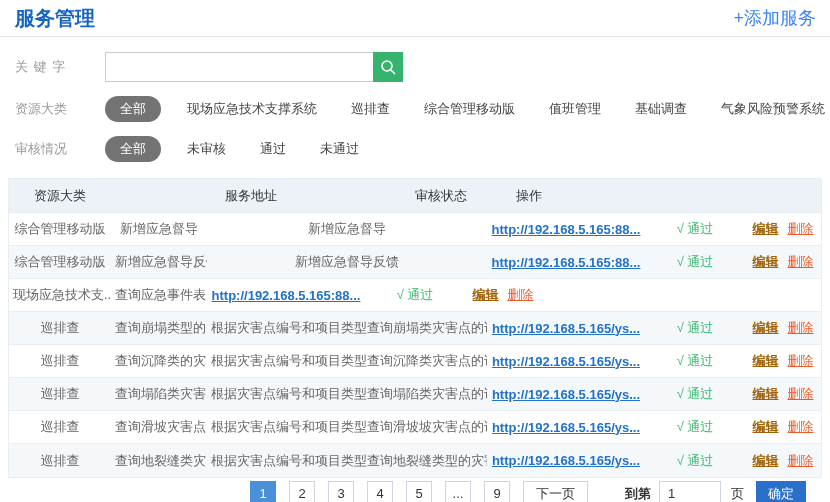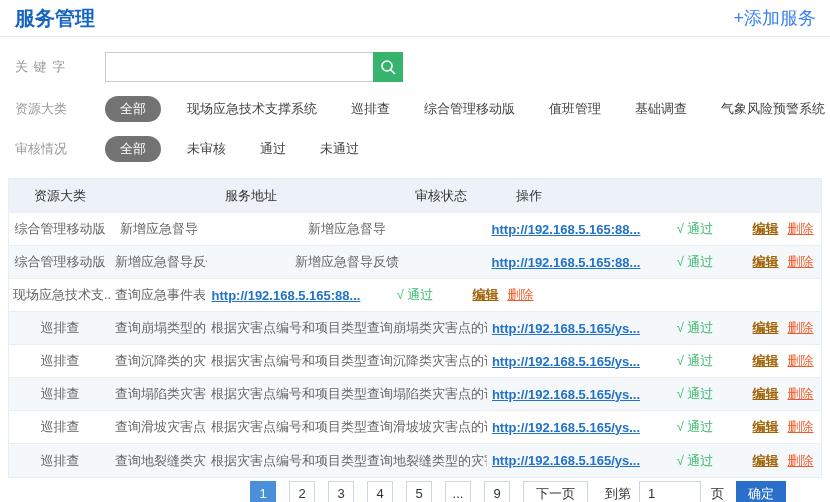--- a/index.html
+++ b/index.html
@@ -63,21 +63,21 @@
 
   
   .pager { position:absolute; top:481px; left:250px; display:flex; align-items:flex-start; }
   .pg {
     min-width:26px; height:25px; border:1px solid #ccd5e0; background:#fff;
     display:flex; align-items:center; justify-content:center; margin-right:13px;
     cursor:pointer; font-size:13px; color:#333; padding:0 6px;
   }
   .pg.active { background:#4a90d9; border-color:#4a90d9; color:#fff; }
   .pg.next { padding:0 12px; }
-  .goto-label { margin:4px 8px 0 4px; color:#333; }
+  .goto-label { margin:4px 8px 0 24px; color:#333;font-weight:bold; }
   .goto-input {
     width:62px; height:25px; border:1px solid #ccd5e0; outline:none;
     padding:0 8px; font-size:13px; font-family:inherit; color:#333;
   }
   .goto-suffix { margin:4px 12px 0 10px; color:#333; }
   .confirm-btn {
     height:26px; padding:0 12px; background:#2a6fc9; color:#fff; border:none;
     cursor:pointer; font-size:13px; font-family:inherit;
   }
 </style>

